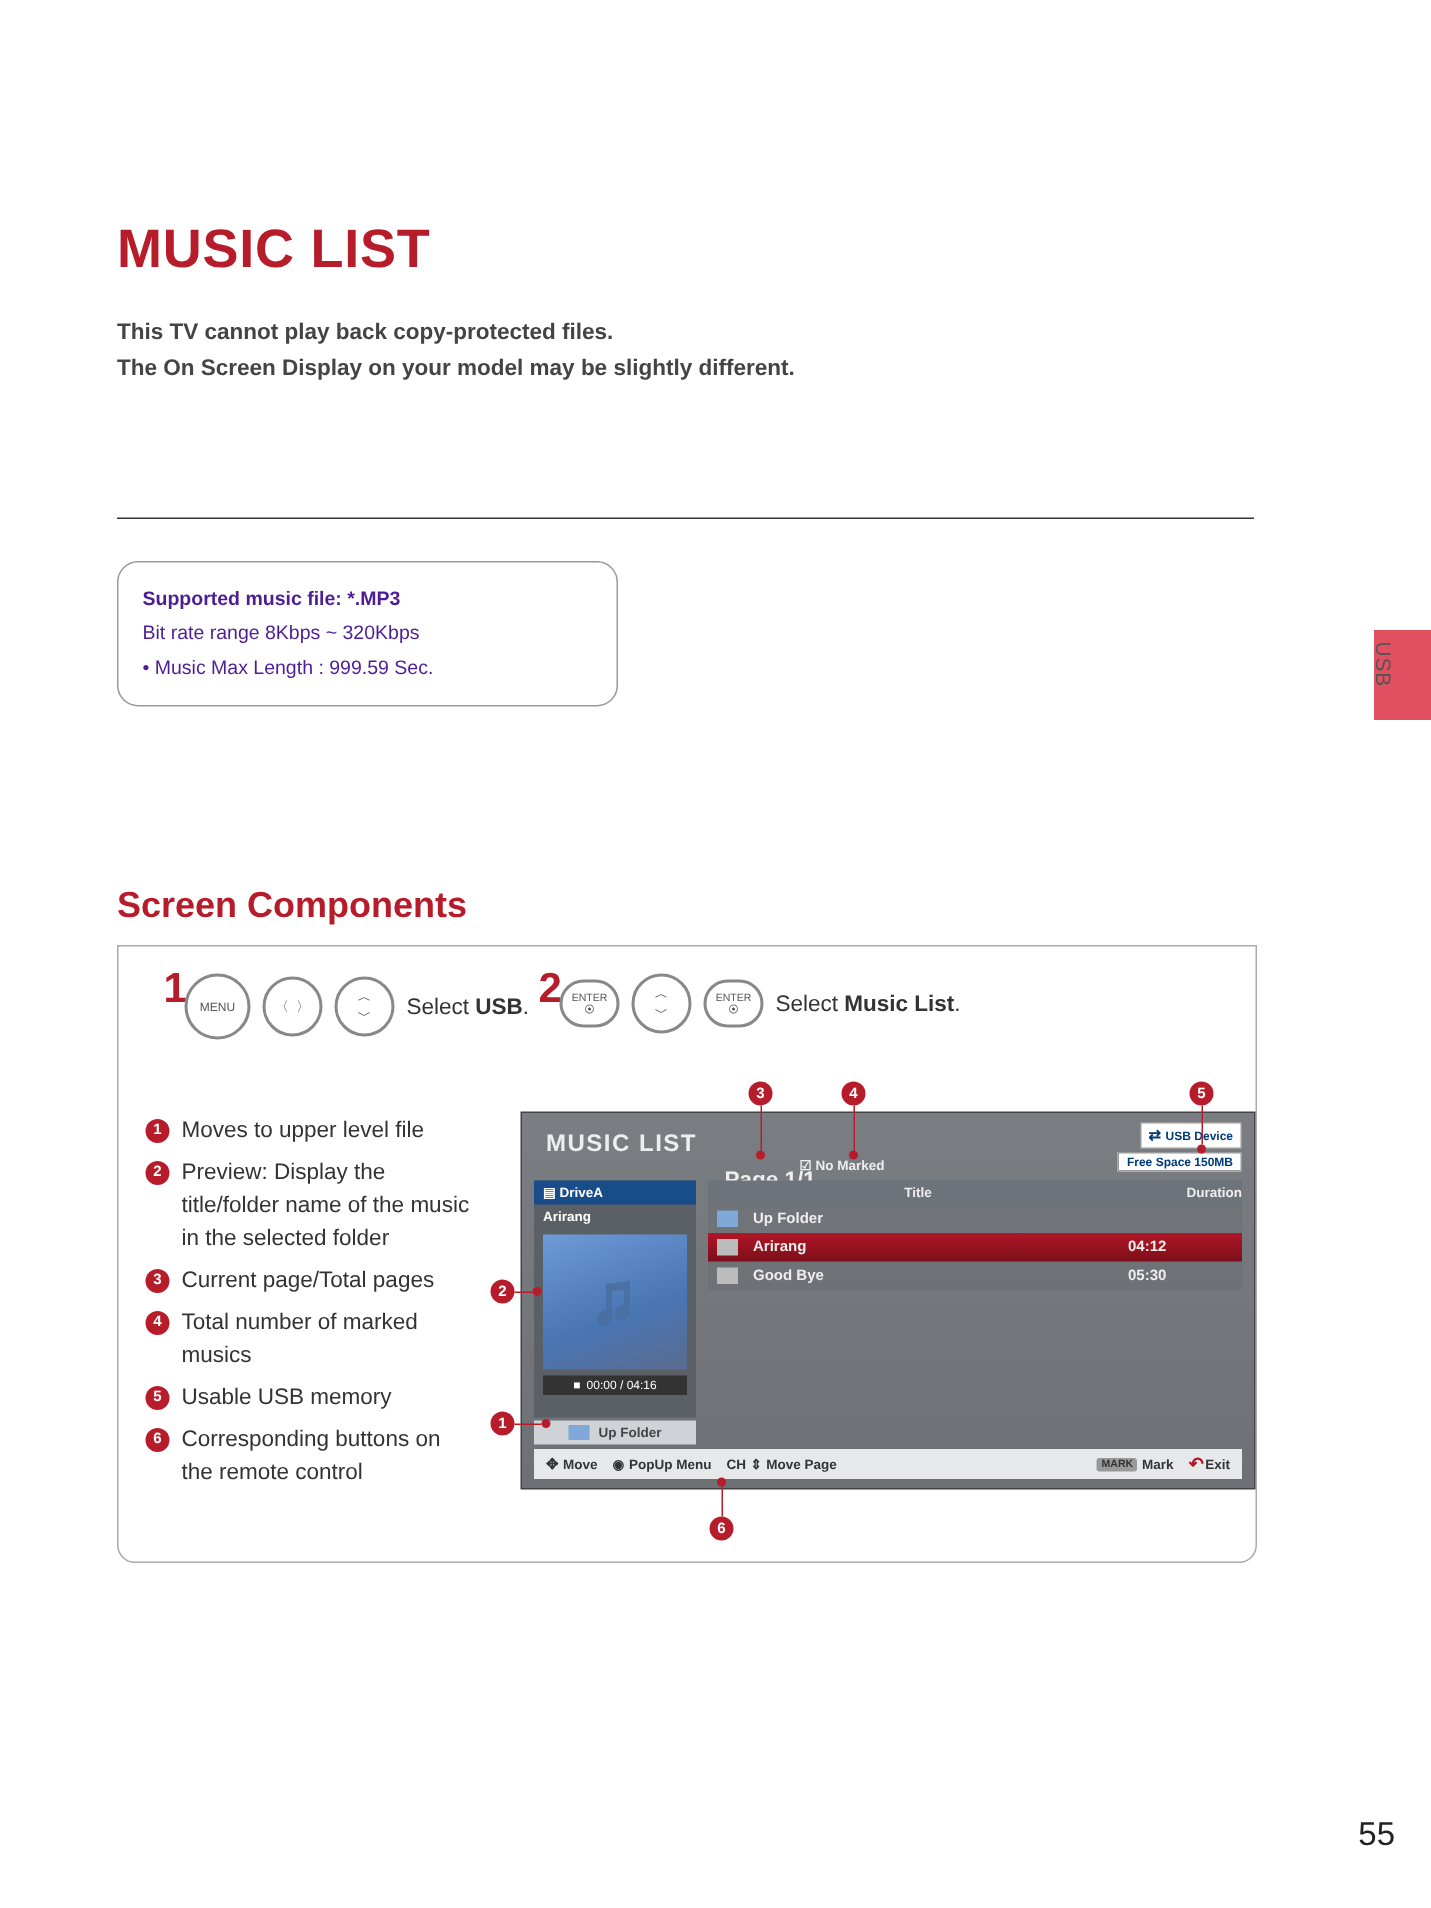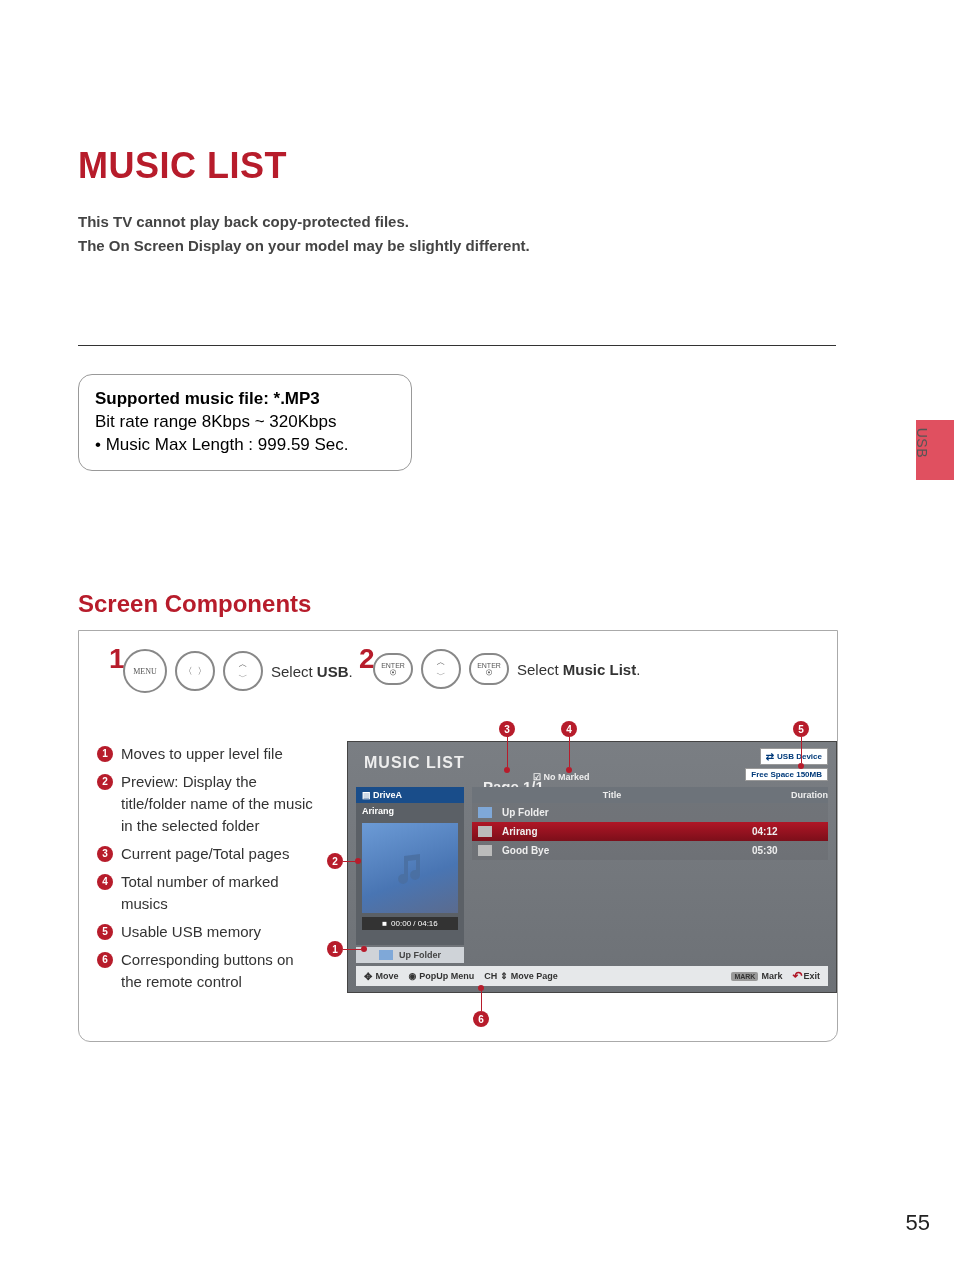--- a/index.html
+++ b/index.html
@@ -38,23 +38,23 @@
     border-top: 1px solid #333;
   }
   .spec-box {
     position: absolute;
     left: 78px;
     top: 374px;
     width: 300px;
     border: 1px solid #999;
     border-radius: 14px;
     padding: 12px 16px 14px 16px;
-    font-size: 17px;
+    font-size: 13px;
     line-height: 23px;
-    color: #000000;
+    color: #4c1d95;
   }
   .spec-box .heading { font-weight: 600; }
   .section-heading {
     position: absolute;
     left: 78px;
     top: 590px;
     font-size: 24px;
     color: #b71c2b;
     font-weight: 600;
     text-align: center;
@@ -82,21 +82,21 @@
     display: inline-flex;
     align-items: center;
     justify-content: center;
     border: 2px solid #888;
     border-radius: 18px;
     font-size: 9px;
     color: #555;
     background: #fff;
     box-sizing: border-box;
   }
-  .circle-btn.menu { width: 44px; height: 44px; border-radius: 22px; font-family: Liberation Serif, serif; }
+  .circle-btn.menu { width: 44px; height: 44px; border-radius: 22px; }
   .circle-btn.dir  { width: 40px; height: 40px; border-radius: 20px; padding:0 4px; flex-direction: column; }
   .circle-btn.enter{ width: 40px; height: 32px; border-radius: 16px; font-size:7px; flex-direction:column; }
   .instr-text {
     font-size: 15px;
     color: #333;
     font-weight: 500;
   }
 
   .instr-row1 { position:absolute; left: 18px; top: 18px; display:flex; align-items:center; gap:8px; }
   .instr-row2 { position:absolute; left: 270px; top: 18px; display:flex; align-items:center; gap:8px; }

